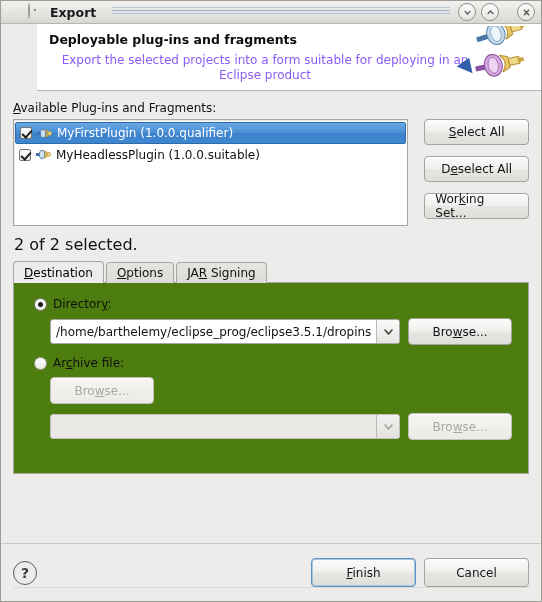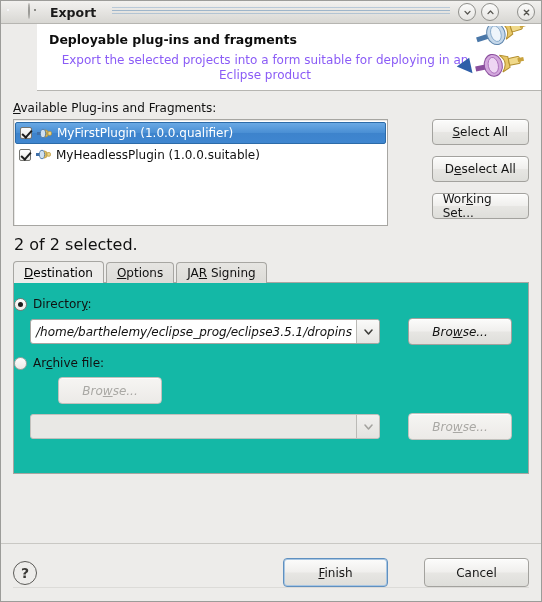--- a/index.html
+++ b/index.html
@@ -94,56 +94,55 @@
   }
   .plug-ico{width:15px;height:13px;flex:0 0 15px;margin-right:5px;}
   .btncol{display:flex;flex-direction:column;gap:11px;}
   .btn{
     min-width:104px;height:27px;box-sizing:border-box;padding:0 10px;
     border:1px solid #a3a29e;border-radius:4px;
     background:linear-gradient(to bottom,#fcfcfb 0%,#f0efed 48%,#e7e6e3 52%,#dededa 100%);
     font-family:inherit;font-size:12px;color:#151515;
     display:flex;align-items:center;justify-content:center;cursor:default;
     box-shadow:0 1px 0 rgba(255,255,255,.7) inset;
-    margin-left:28px;
   }
   .btn.disabled{color:#a9a8a4;background:linear-gradient(to bottom,#f6f5f3,#eceae7);border-color:#c2c1bd;}
   .btn.small{min-width:96px;height:26px;}
   .selinfo{font-size:16px;margin:9px 0 7px 1px;color:#111;}
   
   .tabstrip{display:flex;align-items:flex-end;height:22px;position:relative;z-index:2;}
   .tab{
     height:21px;box-sizing:border-box;padding:0 10px;
     display:flex;align-items:center;font-size:12px;color:#111;
     border:1px solid #a7a6a2;border-bottom:none;
     border-radius:4px 4px 0 0;margin-right:2px;
     background:linear-gradient(to bottom,#e6e5e2,#dcdbd7);
     cursor:default;
   }
   .tab.active{
     background:#edecea;height:22px;color:#000;
   }
   .tabpanel{
-    border:1px solid #a7a6a2;background:#14b8a6;
+    border:1px solid #a7a6a2;background:#4d7c0f;
     margin-top:-1px;height:192px;box-sizing:border-box;
-    padding:12px 10px 0 0;position:relative;
+    padding:12px 10px 0 20px;position:relative;
   }
   .opt-row{display:flex;align-items:center;height:18px;margin-bottom:5px;}
   .radio{
     width:13px;height:13px;flex:0 0 13px;margin-right:6px;border-radius:50%;
     border:1px solid #7d7c78;background:linear-gradient(to bottom,#fdfdfd,#eceae7);
     position:relative;box-sizing:border-box;
   }
   .radio.on:after{
     content:"";position:absolute;left:3px;top:3px;width:5px;height:5px;border-radius:50%;
     background:#1c1c1c;
   }
   .radio.off{border-color:#a5a4a0;}
   .opt-label{font-size:12px;color:#111;}
-  .combo-row{display:flex;align-items:center;gap:0;margin:0 0 9px 16px;font-style:italic;}
+  .combo-row{display:flex;align-items:center;gap:8px;margin:0 0 9px 16px;}
   .combo{
     width:350px;height:25px;box-sizing:border-box;display:flex;align-items:stretch;
     border:1px solid #a7a6a2;border-radius:3px;background:#fff;overflow:hidden;
   }
   .combo.disabled{background:#e9e8e5;border-color:#c1c0bc;}
   .combo-text{
     flex:1 1 auto;display:flex;align-items:center;padding:0 5px;
     font-size:12px;color:#111;white-space:nowrap;overflow:hidden;
   }
   .combo.disabled .combo-text{color:#a6a5a1;}

